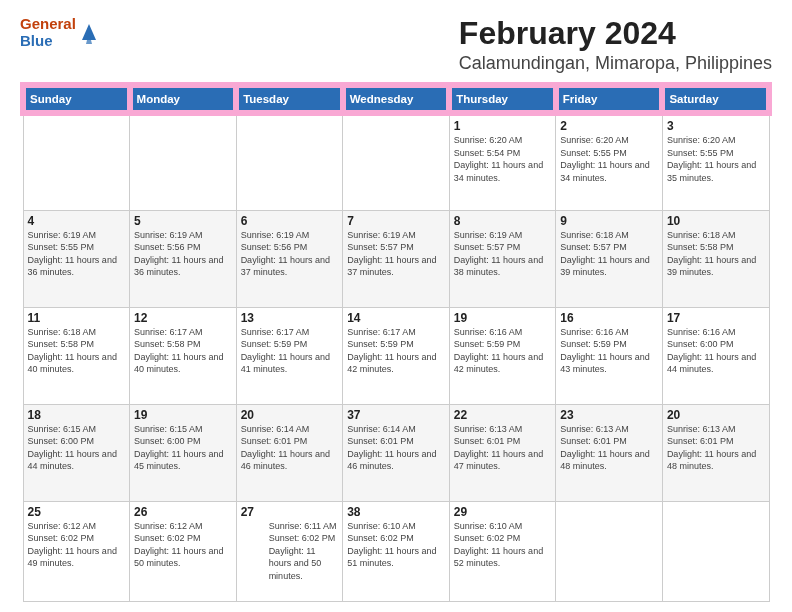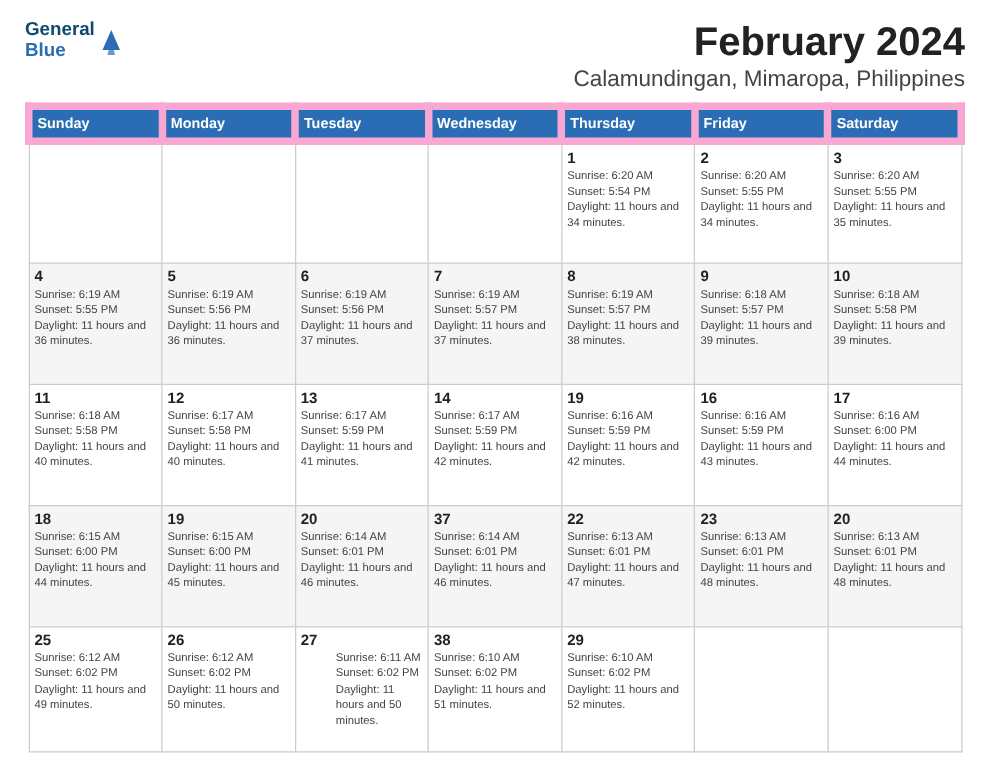--- a/index.html
+++ b/index.html
@@ -29,34 +29,34 @@
       gap: 2px;
     }
     .logo-text {
       display: flex;
       flex-direction: column;
       line-height: 1.1;
     }
     .logo-general {
       font-size: 15px;
       font-weight: bold;
-      color: #0c4a6e;
+      color: #c2410c;
     }
     .logo-blue {
       font-size: 15px;
       font-weight: bold;
       color: #2a6db5;
     }
     .logo-icon {
       width: 18px;
       height: 22px;
       margin-left: 2px;
     }
     .title-block {
-      text-align: right;
+      text-align: left;
     }
     .month-title {
       font-size: 32px;
       font-weight: bold;
       color: #222;
       line-height: 1.1;
     }
     .location-title {
       font-size: 18px;
       color: #444;

